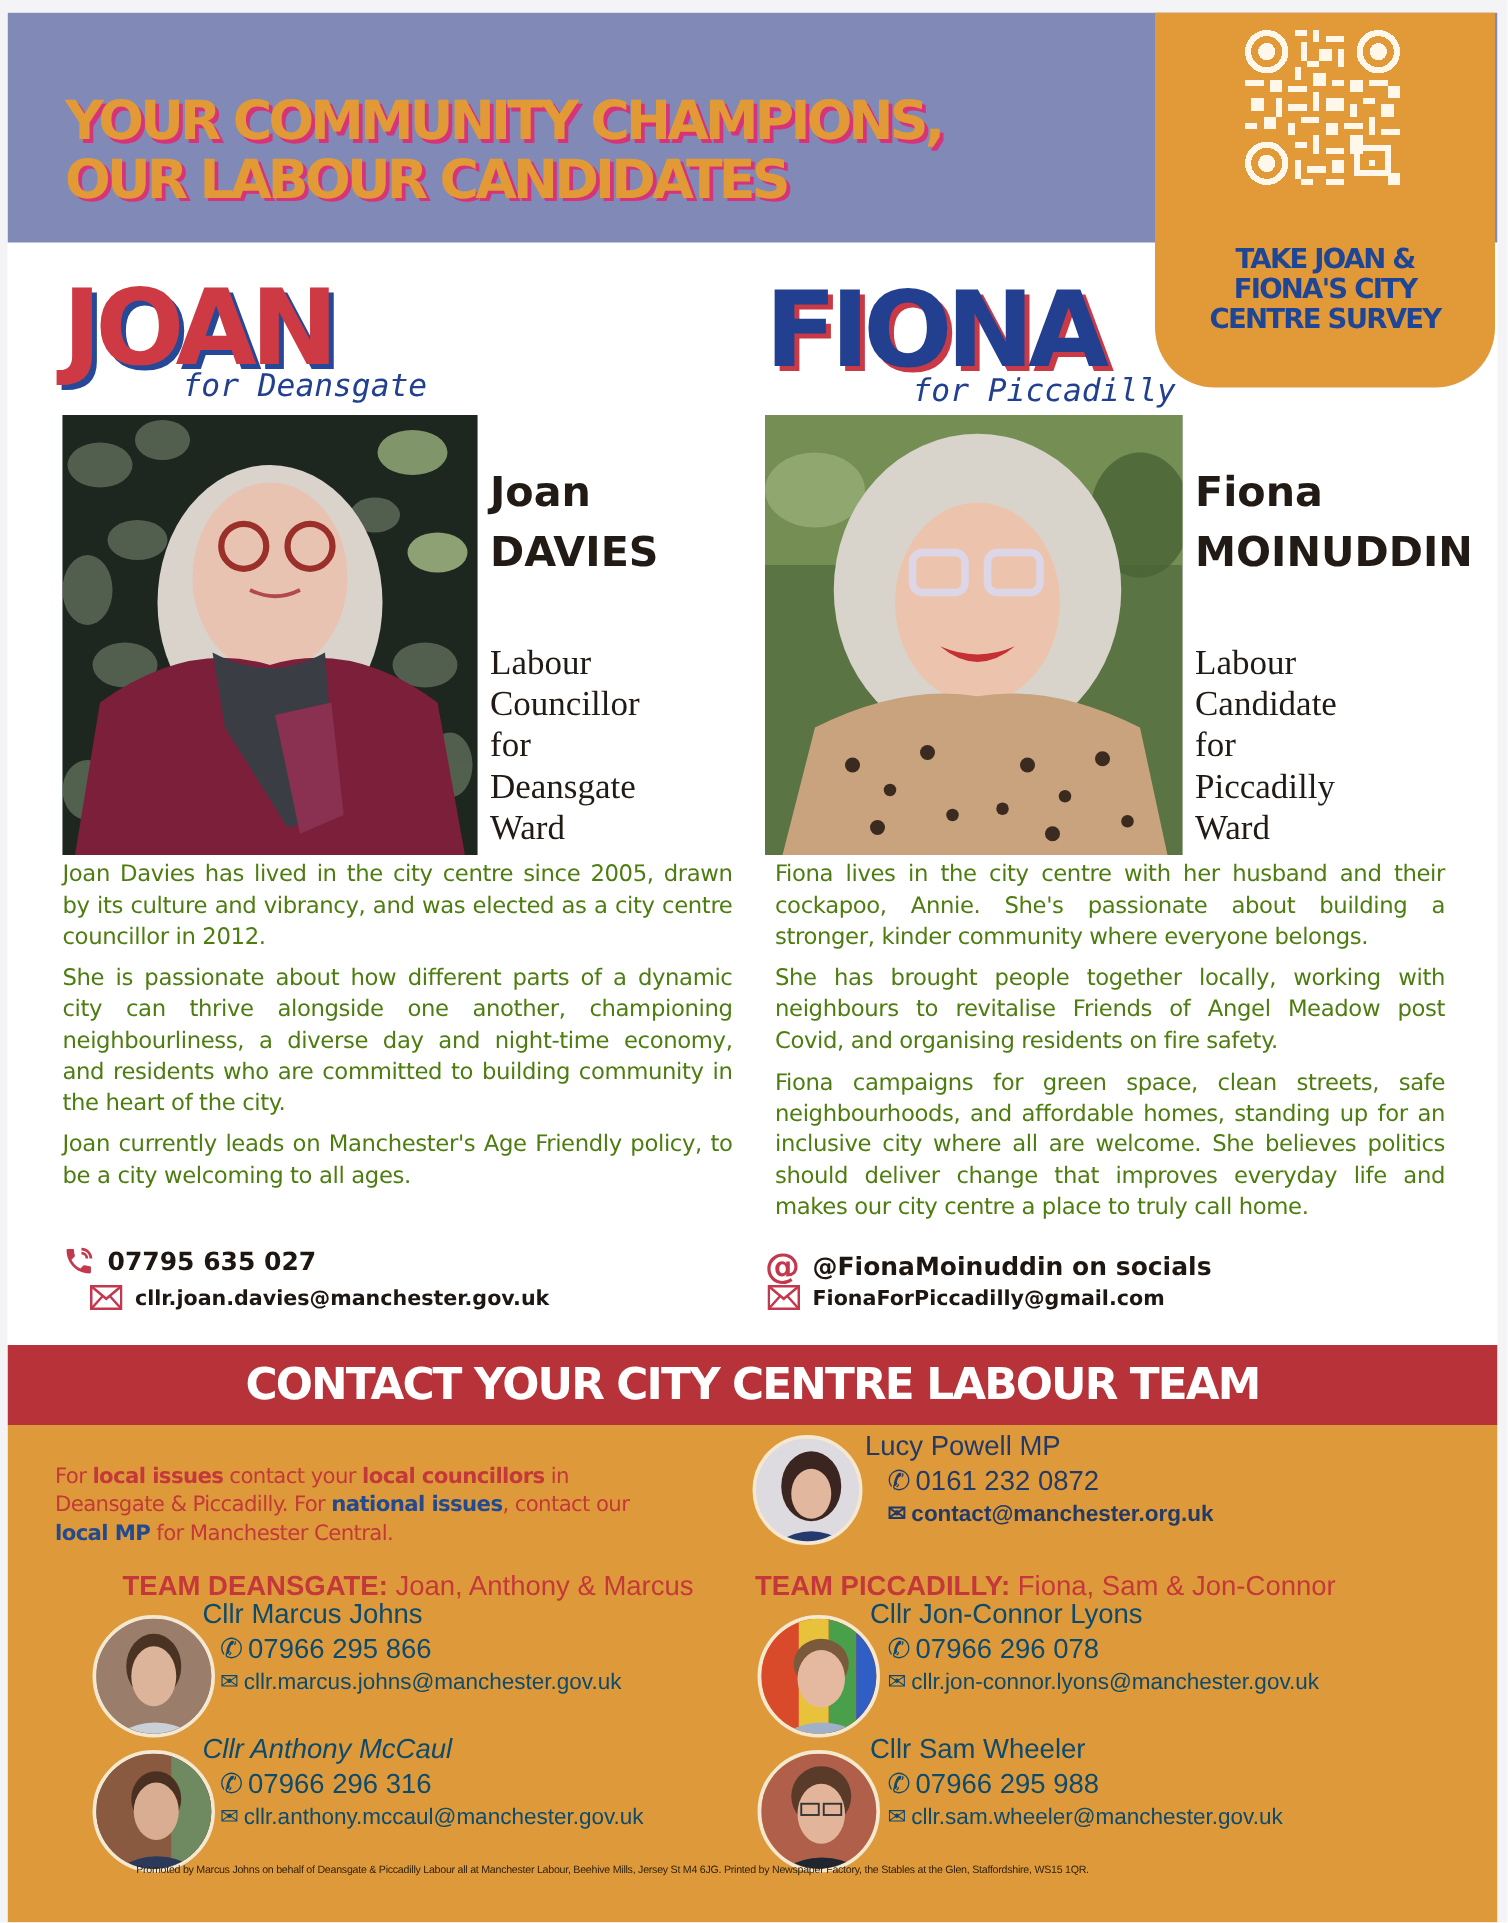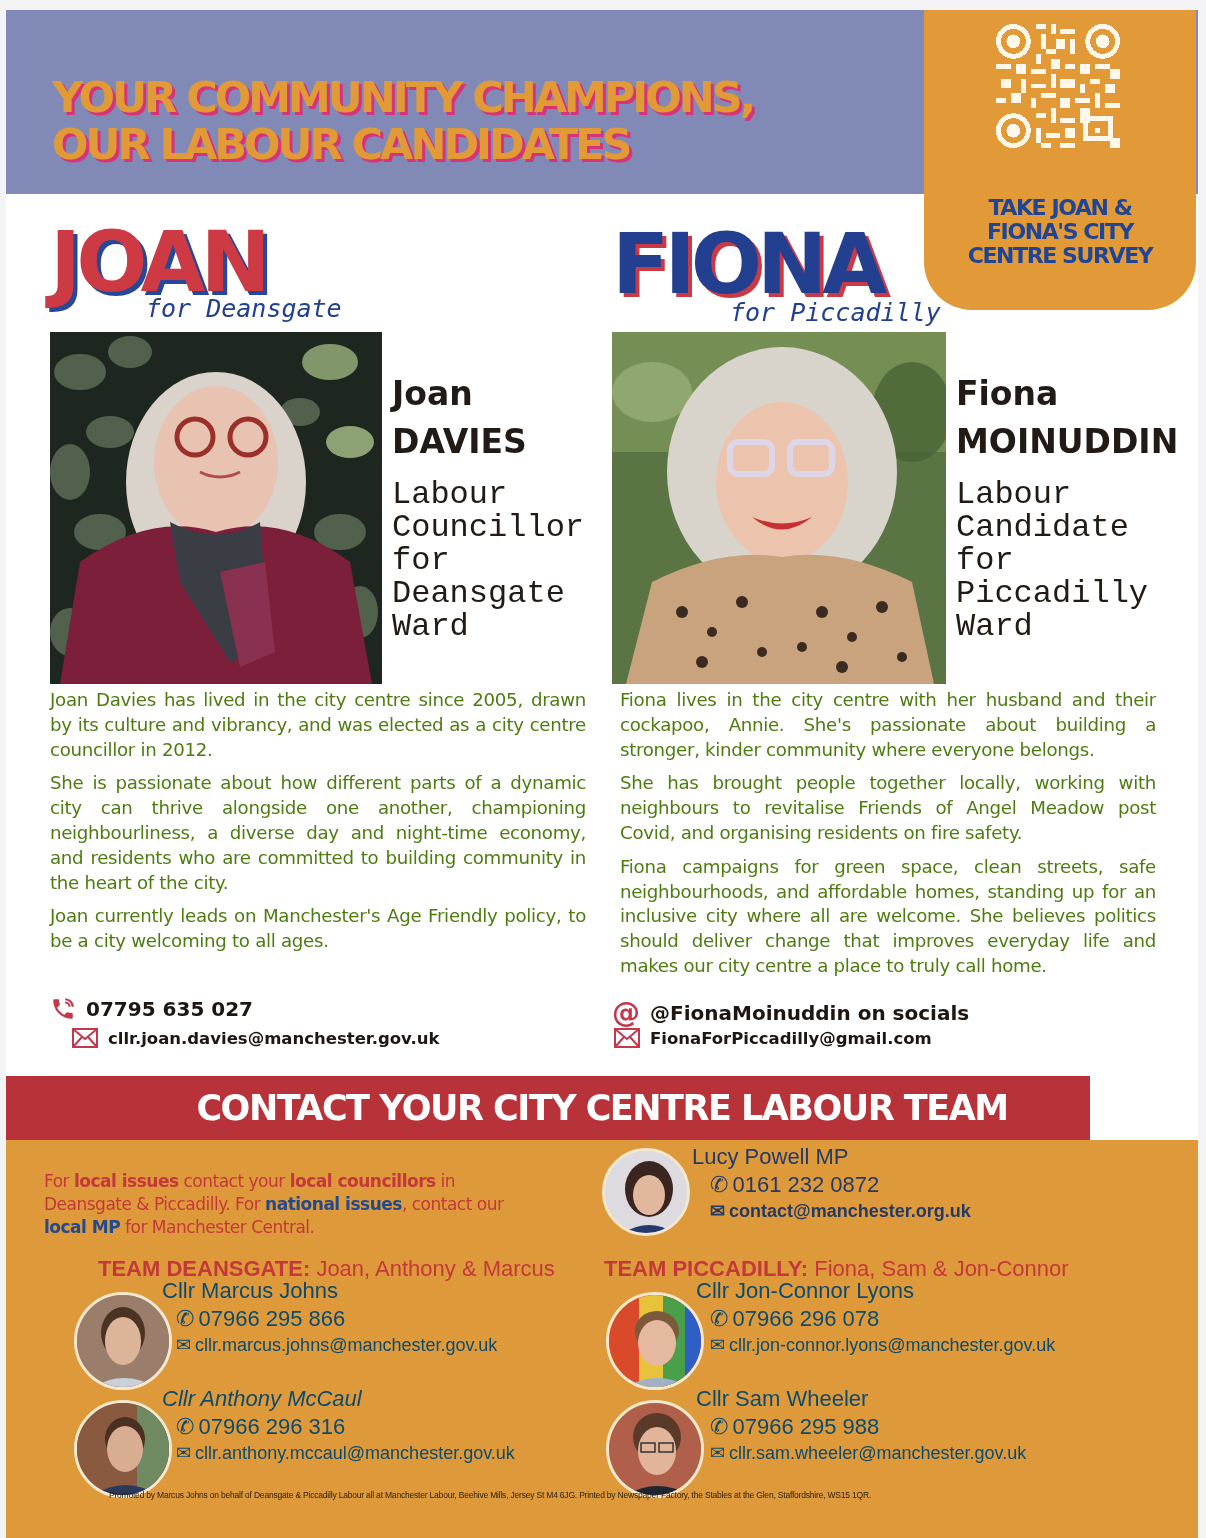--- a/index.html
+++ b/index.html
@@ -21,32 +21,32 @@
   .fiona-logo { left: 606px; top: 212px; color: #233f8f; text-shadow: 4px 4px 0 #c93a46; }
   .cand-sub { position: absolute; font-family: "DejaVu Sans Mono", monospace; font-style: italic; font-size: 25px; color: #224090; }
   .joan-sub { left: 140px; top: 284px; }
   .fiona-sub { left: 724px; top: 288px; }
 
   .photo { position: absolute; overflow: hidden; }
   .photo-joan { left: 44px; top: 322px; width: 332px; height: 352px; background: #1f2a22; }
   .photo-fiona { left: 606px; top: 322px; width: 334px; height: 352px; background: #56703e; }
 
   .name-first, .name-last { position: absolute; font-family: "DejaVu Sans", sans-serif; font-weight: bold; font-size: 33px; color: #221a14; }
-  .role { position: absolute; font-family: Liberation Mono, monospace; font-size: 32px; line-height: 33px; color: #221a14; }
+  .role { position: absolute; font-family: Liberation Serif, serif; font-size: 28px; line-height: 33px; color: #221a14; margin-top: 36px; }
 
   .bio { position: absolute; font-family: "DejaVu Sans", sans-serif; font-size: 18.2px; line-height: 24.8px; color: #4d7c0f; text-align: justify; letter-spacing: -0.3px; }
   .bio p { margin-bottom: 9px; }
 
   .contact-line { position: absolute; display: flex; align-items: center; gap: 10px; font-family: "DejaVu Sans", sans-serif; color: #1e1611; justify-content: space-between; }
   .contact-line.big { font-size: 20px; font-weight: bold; }
   .contact-line.small { font-size: 16.5px; font-weight: bold; }
   .ico-red { color: #c3384c; }
 
   
-  .contact-banner { position: absolute; left: 0; top: 1066px; width: 1084px; height: 64px; background: #b73339; }
+  .contact-banner { position: absolute; left: 0; top: 1066px; width: 1192px; height: 64px; background: #b73339; }
   .contact-title { position: absolute; left: 0; top: 12px; width: 1192px; text-align: center; font-family: "DejaVu Sans", sans-serif; font-weight: bold; font-size: 35px; letter-spacing: -1.5px; color: #ffffff; }
   .orange-area { position: absolute; left: 0; top: 1130px; width: 1192px; height: 398px; background: #de9a3a; }
 
   .intro { position: absolute; left: 38px; top: 1160px; width: 500px; font-family: "DejaVu Sans", sans-serif; font-size: 17px; line-height: 23px; color: #c4383c; letter-spacing: -0.5px; }
   .intro b.red { color: #c4383c; }
   .intro b.blue { color: #244a8e; }
 
   .team-title { position: absolute; font-family: "Liberation Sans", sans-serif; font-size: 22px; color: #c4383c; }
   .team-title b { font-weight: bold; }
   .avatar { position: absolute; width: 98px; height: 98px; border-radius: 50%; border: 3px solid #f5e8d0; overflow: hidden; }

